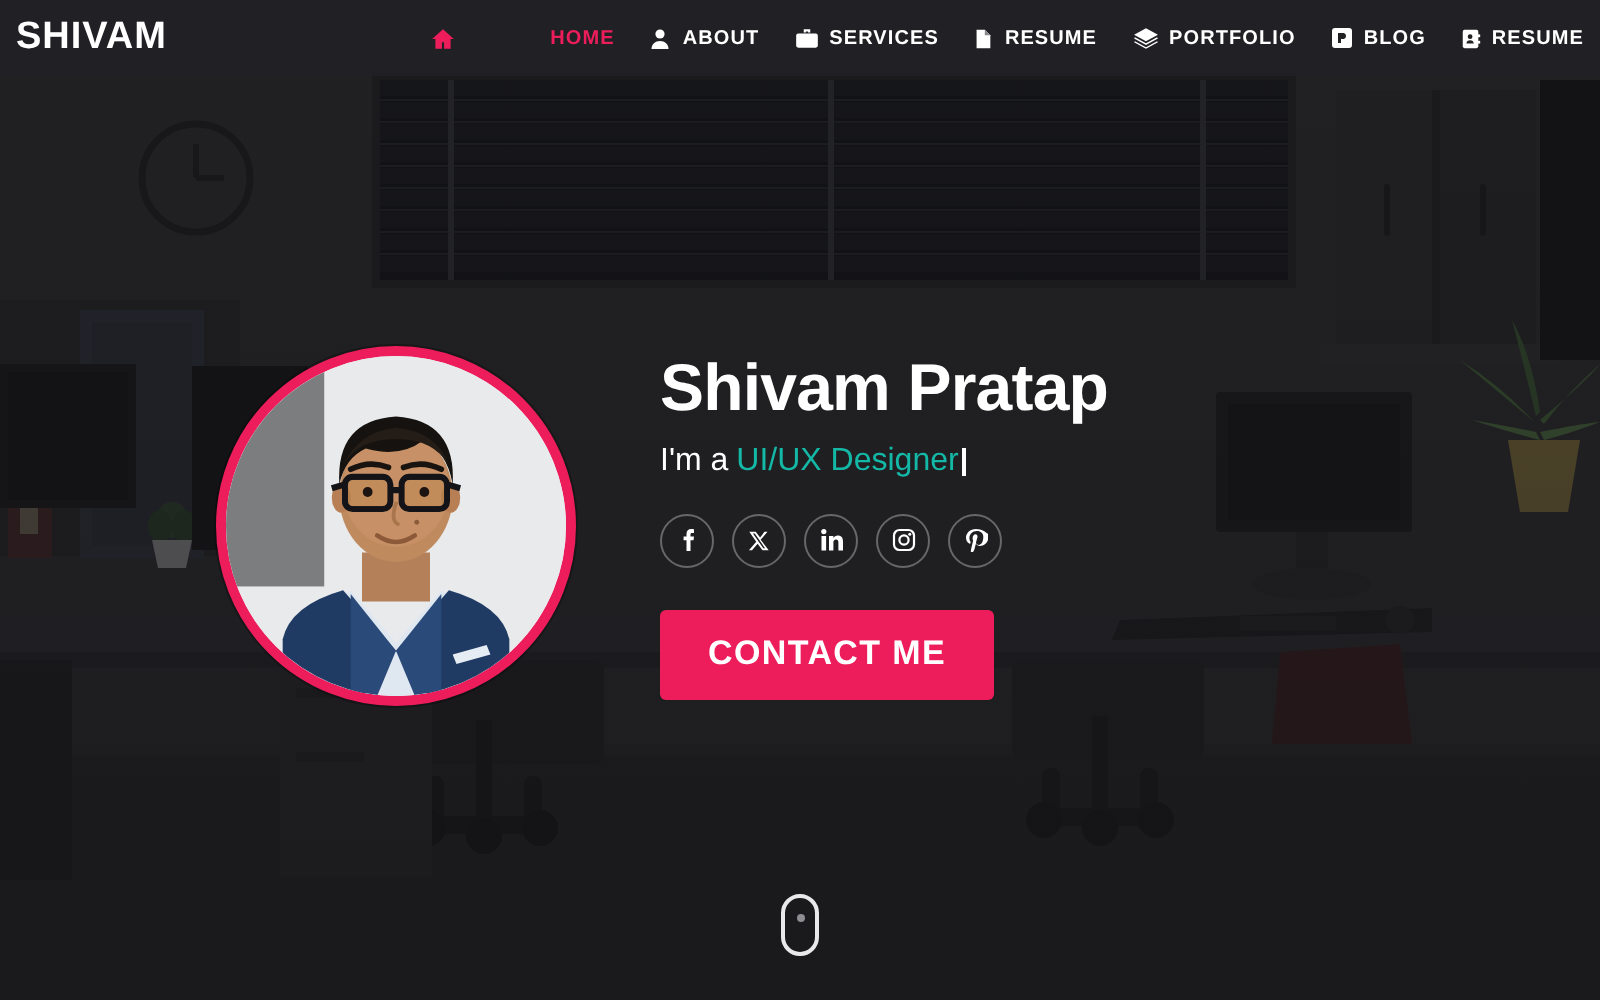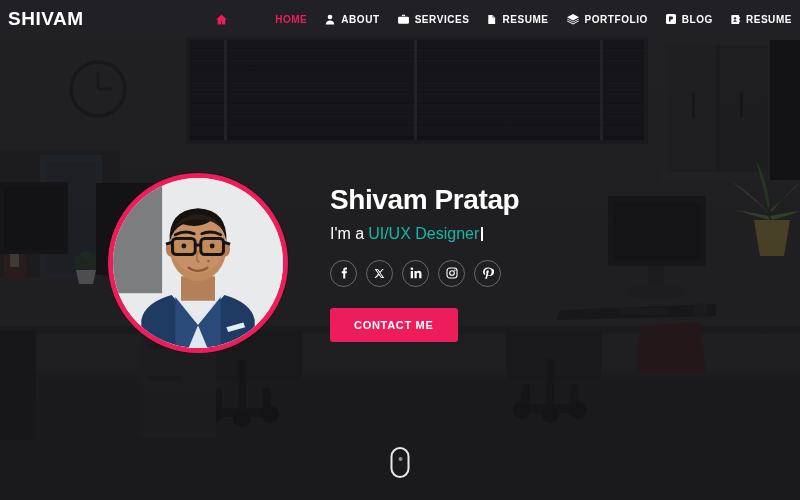--- a/index.html
+++ b/index.html
@@ -58,21 +58,21 @@
     border-radius:50%; border:5px solid #ed1d5c;
     overflow:hidden; position:relative;
     background:#e8e9eb;
     box-shadow:0 0 0 1px rgba(0,0,0,.25);
   }
   #avatar-photo { position:absolute; inset:0; }
 
   
   #hero-text { width:352px; }
   #hero-name {
-    color:#fff; font-size:28px; font-weight:bold; letter-spacing:-.4px;
+    color:#fff; font-size:33px; font-weight:bold; letter-spacing:-.4px;
     line-height:1.12;
   }
   #hero-role {
     margin-top:9px; font-size:16px; font-weight:normal; color:#fff;
     display:flex; align-items:center;
   }
   #hero-role .accent { color:#14b8a6; margin-left:4px; }
   #type-caret {
     display:inline-block; width:2px; height:14px; background:#fff;
     margin-left:2px;
@@ -87,23 +87,23 @@
     width:27px; height:27px; border-radius:50%;
     border:1px solid rgba(255,255,255,.32);
     display:flex; align-items:center; justify-content:center;
     cursor:pointer;
   }
   .social svg { fill:#fff; display:block; }
 
   
   #hero-btns { display:flex; gap:18px; margin-top:21px; }
   .btn {
-    height:34px; padding:0 24px; border:none; border-radius:3px;
+    height:45px; padding:0 24px; border:none; border-radius:3px;
     font-family:"Liberation Sans", sans-serif;
-    font-size:11px; font-weight:bold; letter-spacing:.7px;
+    font-size:17px; font-weight:bold; letter-spacing:.7px;
     cursor:pointer; display:flex; align-items:center; justify-content:center;
   }
   #btn-contact { background:#ed1d5c; color:#fff; }
   #btn-portfolio { background:#fff; color:#ed1d5c; }
 
   
   #scroll-ind {
     position:absolute; left:50%; bottom:22px; transform:translateX(-50%);
     width:19px; height:31px; border-radius:10px;
     border:2px solid #e9e9ec; z-index:8;

